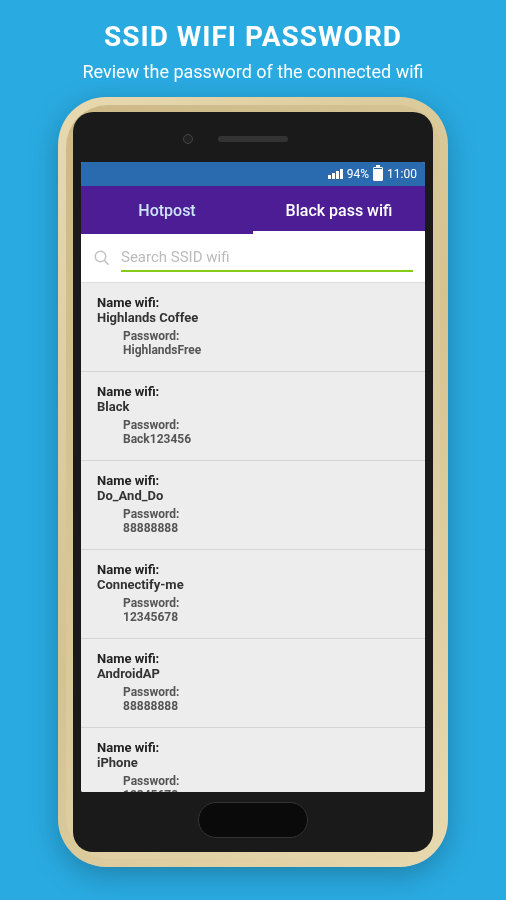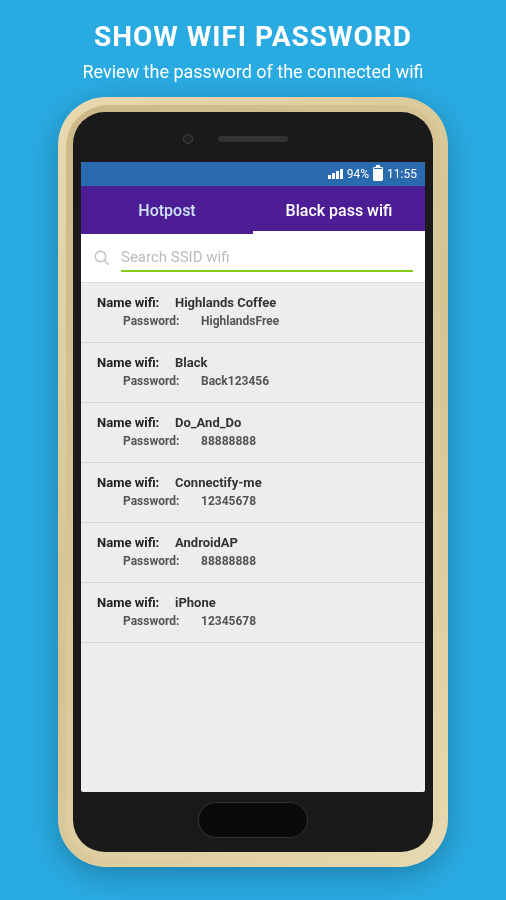--- a/index.html
+++ b/index.html
@@ -13,21 +13,21 @@
   background: linear-gradient(135deg,#e8d9b0,#d4c28f,#e8d9b0);
   padding: 8px; box-shadow: 0 8px 30px rgba(0,0,0,.25);
   position: relative;
 }
 .phone-inner {
   width: 100%; height: 100%; border-radius: 42px;
   background: linear-gradient(135deg,#cdb987,#e6d8ae);
   padding: 7px;
 }
 .bezel {
-  width: 100%; height: 100%; border-radius: 32px; background: #1a1a1a;
+  width: 100%; height: 100%; border-radius: 20px; background: #1a1a1a;
   padding: 50px 8px 60px; position: relative;
 }
 .speaker { position:absolute; top:24px; left:50%; transform:translateX(-50%); width:70px; height:6px; border-radius:3px; background:#333; }
 .camera { position:absolute; top:22px; left:110px; width:10px; height:10px; border-radius:50%; background:#222; border:1px solid #444; }
 .home { position:absolute; bottom:14px; left:50%; transform:translateX(-50%); width:110px; height:36px; border-radius:20px; background:#0a0a0a; border:1px solid #333; }
 .screen { width:100%; height:100%; background:#ededed; overflow:hidden; border-radius:2px; }
 
 .statusbar { height:24px; background:#2a6bb0; color:#fff; display:flex; align-items:center; justify-content:flex-end; padding:0 8px; font-size:12px; gap:4px; }
 .statusbar .sig { display:inline-flex; align-items:flex-end; gap:1px; }
 .statusbar .sig span { width:3px; background:#fff; display:inline-block; }
@@ -42,51 +42,51 @@
 .tab.active::after { content:""; position:absolute; bottom:0; left:0; right:0; height:3px; background:#fff; }
 
 .searchbar { background:#fff; padding:10px 12px; display:flex; align-items:center; border-bottom:1px solid #ddd; }
 .searchbar .mag { width:18px; height:18px; margin-right:10px; opacity:.5; }
 .searchbar .mag svg { width:18px; height:18px; }
 .searchbar input { flex:1; border:none; outline:none; font-size:15px; color:#333; border-bottom:2px solid #84cc16; padding:4px 0; background:transparent; }
 .searchbar input::placeholder { color:#bbb; }
 
 .list { background:#ededed; }
 .item { padding:12px 16px 10px; border-bottom:1px solid #d5d5d5; }
-.row { display:flex; align-items:center; margin-bottom:4px; font-size:13px; }
+.row { display:flex; align-items:flex-start; margin-bottom:4px; font-size:13px;flex-direction:column; }
 .row .lbl { width:78px; font-weight:700; color:#222; }
 .row .val { color:#333;font-weight:bold; }
 .row.pw .lbl, .row.pw .val { font-size:12px; color:#555;padding-left:26px; }
 </style>
 </head>
 <body>
 
 <div class="header">
-  <h1>SHOW WIFI PASSWORD</h1>
+  <h1>SSID WIFI PASSWORD</h1>
   <p>Review the password of the connected wifi</p>
 </div>
 
 <div class="phone-wrap">
   <div class="phone">
     <div class="phone-inner">
       <div class="bezel">
         <div class="speaker"></div>
         <div class="camera"></div>
         <div class="screen">
 
           <div class="statusbar">
             <span class="sig">
                 <span></span>
                 <span></span>
                 <span></span>
                 <span></span>
               </span>
             <span>94%</span>
             <span class="batt"></span>
-            <span>11:55</span>
+            <span>11:00</span>
           </div>
 
           <div class="tabs">
             <div class="tab">
               <span>Hotpost</span>
             </div>
             <div class="tab active">
               <span>Black pass wifi</span>
             </div>
           </div>

